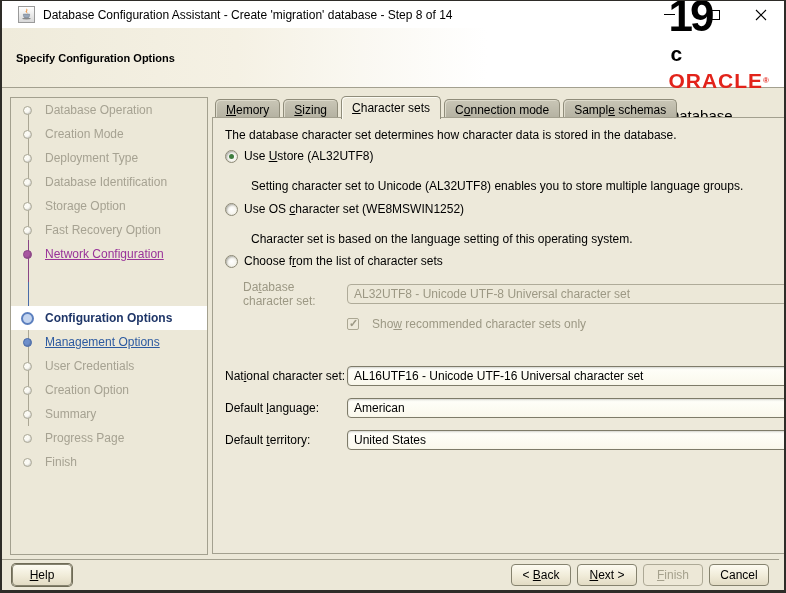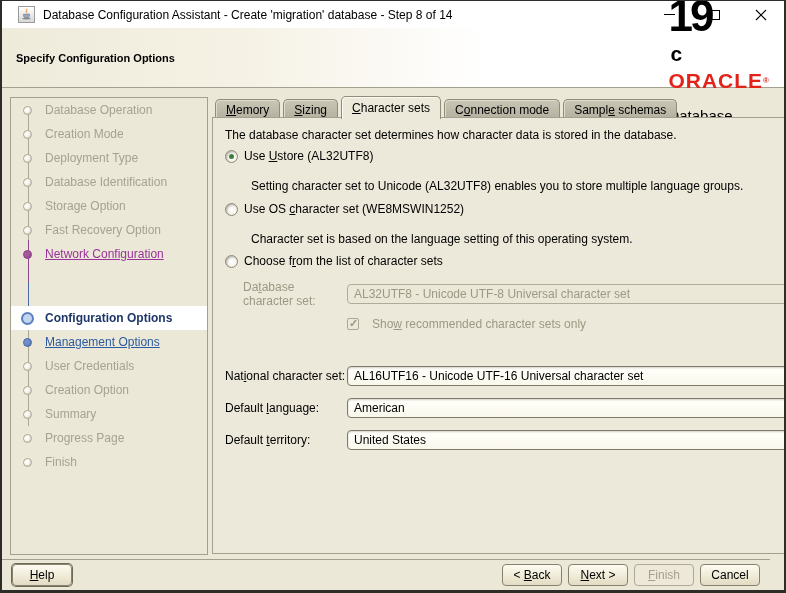--- a/index.html
+++ b/index.html
@@ -129,21 +129,21 @@
   .checkbox.checked::after {
     content:"\2713"; position:absolute; left:1px; top:-2px;
     font-size:11px; font-weight:bold; color:#9C9884;
   }
   .check-row .lbl { font-size:12px; color:#9C9884; }
   
   .m7{margin-top:7px}.m8{margin-top:8px}.m11{margin-top:9px}.m12{margin-top:12px}
   .m16{margin-top:16px}.m35{margin-top:35px}
   
   .footer {
-    position:absolute; left:0; right:14px; bottom:0; height:31px;
+    position:absolute; left:0; right:5px; bottom:0; height:31px;
     border-top:1px solid #A3A08F; background:#ECE8D8;
     display:flex; align-items:center; padding:0 10px;
   }
   .btn {
     height:22px; min-width:60px; padding:0 8px;
     background:linear-gradient(#FDFBF1,#F0EBD8 55%,#E2DBC4);
     border:1px solid #85826E; border-radius:4px;
     font-family:inherit; font-size:12px; color:#000;
     display:inline-flex; align-items:center; justify-content:center; cursor:default;
   }

